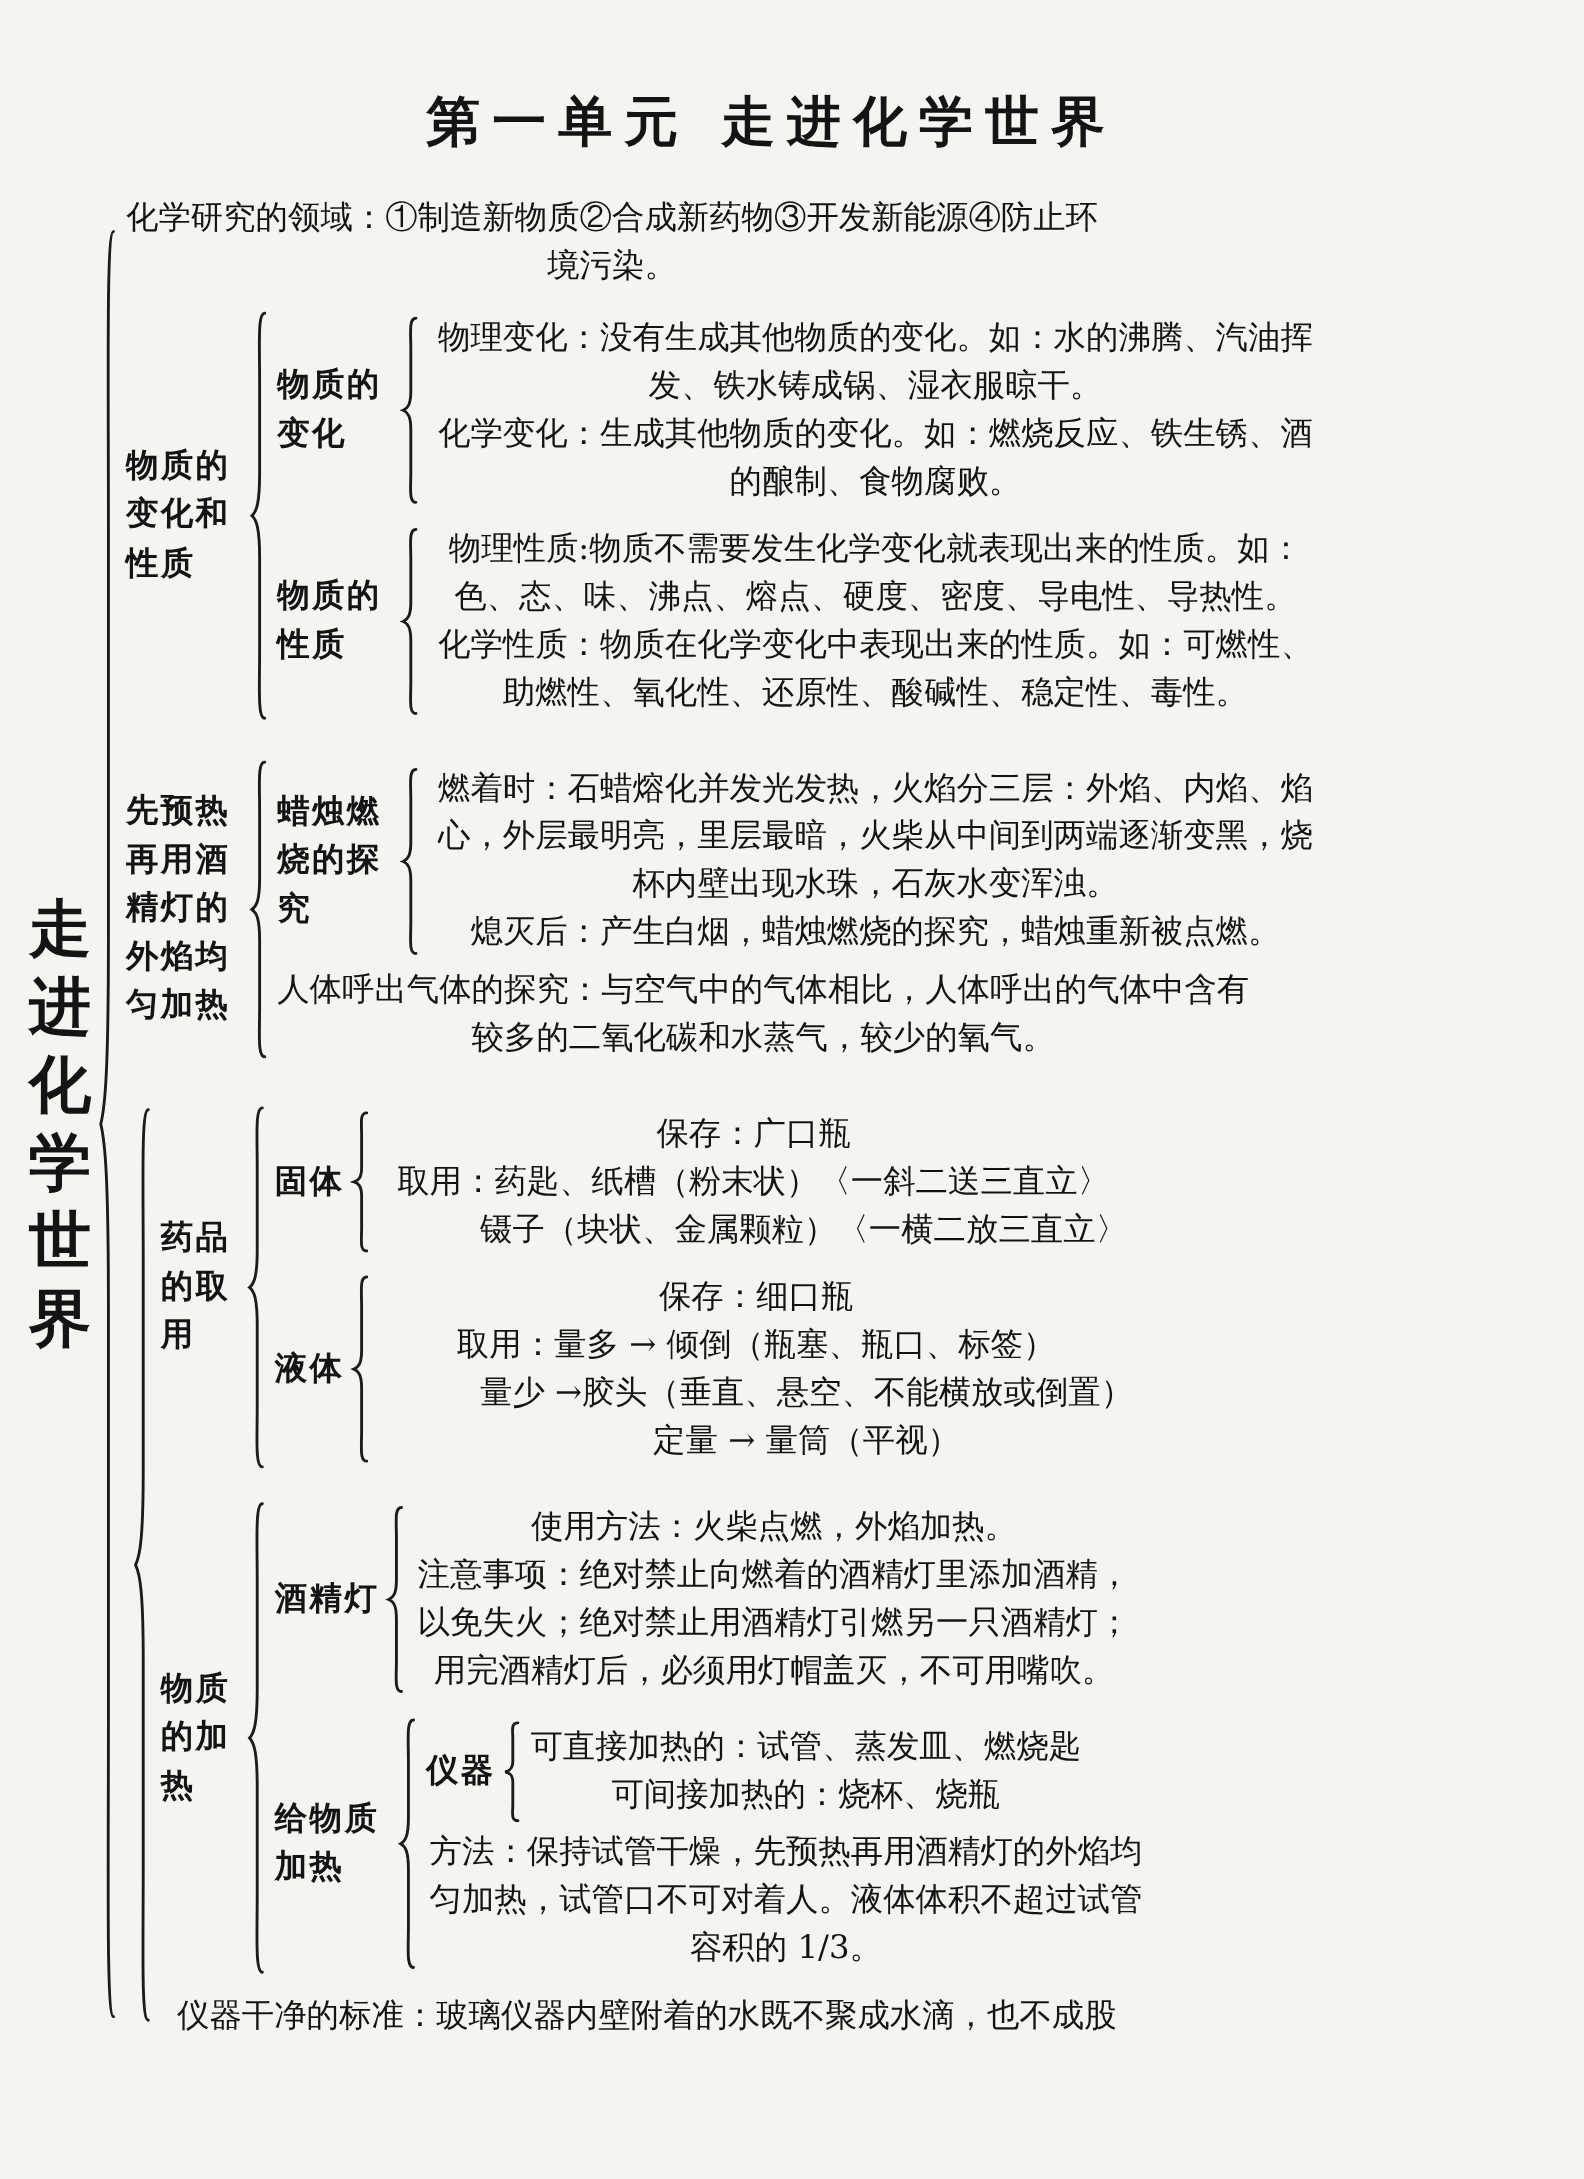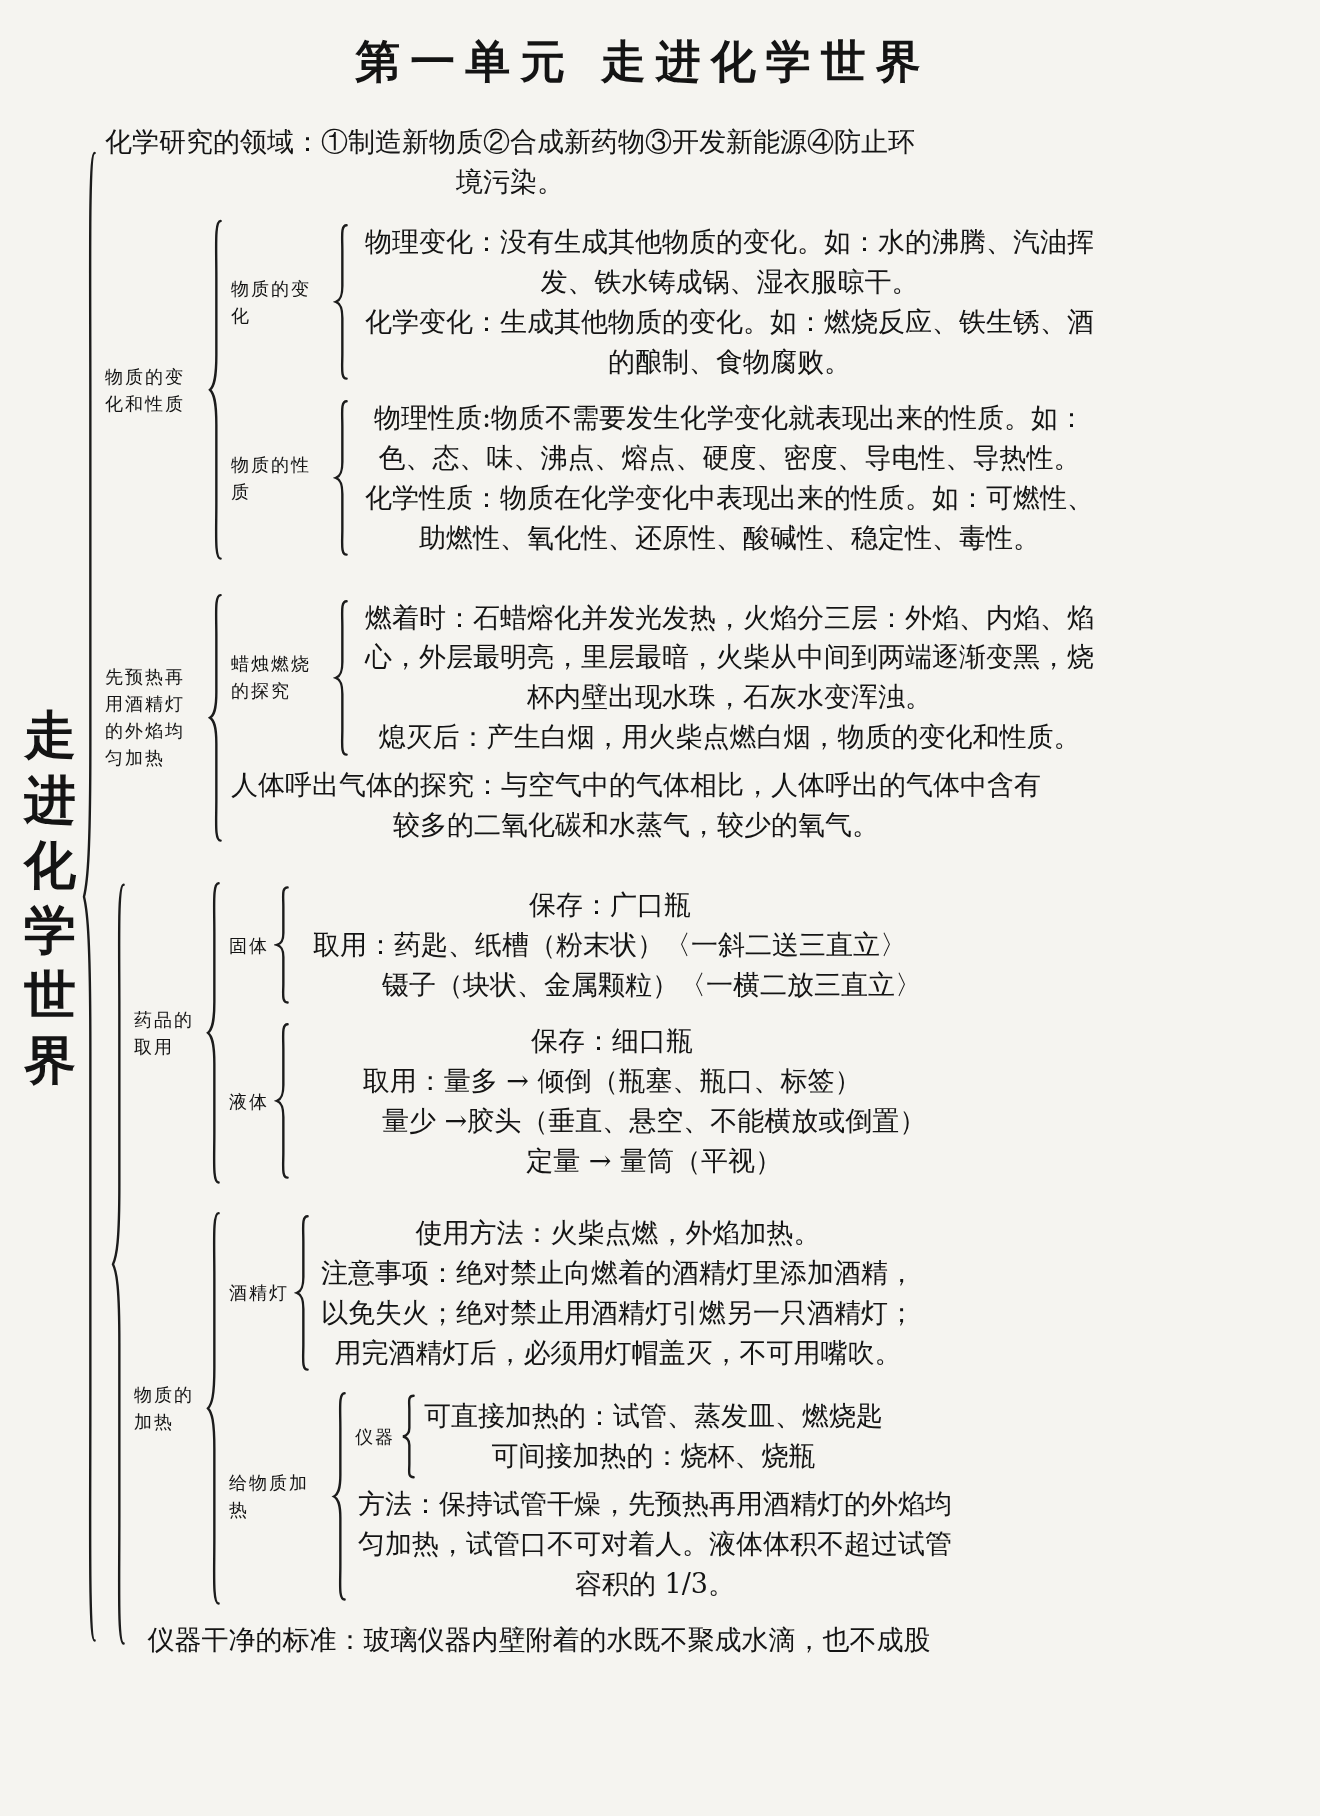--- a/index.html
+++ b/index.html
@@ -2,28 +2,28 @@
 <html><head>
 <meta charset="utf-8">
 <style>
   html,body { margin:0; padding:0; }
   body {
     width:1320px; height:1816px; overflow:hidden;
     background:#f5f4f0;
     color:#141414;
     font-family:"DejaVu Serif","Liberation Serif",serif;
   }
-  .page { padding:16px 18px 0 24px; }
+  .page { padding:16px 18px 0 24px;margin-top:40px; }
   .title {
     text-align:center; font-size:45px; font-weight:700;
     letter-spacing:10px; margin:16px 40px 30px 0;
   }
   .node { display:flex; align-items:center; }
   .label {
-    flex:none; font-size:18px; font-weight:400;
+    flex:none; font-size:27px; font-weight:700;
     line-height:1.5; letter-spacing:2px;
   }
   .w3 { width:97px; }
   .w2 { width:66px; }
   .nw { white-space:nowrap; }
   .rootlabel {
     flex:none; width:52px; font-size:52px; font-weight:700;
     line-height:1.25; text-align:center; word-break:break-all;
   }
   .brace { flex:none; width:17px; align-self:stretch; min-height:52px; margin:0 7px 0 5px; }
@@ -93,21 +93,21 @@
         </svg>
         <div class="kids">
 
           <div class="node">
             <div class="label w3">蜡烛燃烧的探究</div>
             <svg class="brace" viewBox="0 0 20 100" preserveAspectRatio="none">
               <path d="M16 2 C9 2 11 9 11 18 L11 40 C11 47 8 49 3.5 50 C8 51 11 53 11 60 L11 82 C11 91 9 98 16 98" fill="none" stroke="#1c1c1c" stroke-width="2.4" vector-effect="non-scaling-stroke" stroke-linecap="round"></path>
             </svg>
             <div class="kids">
               <p class="t mw-l">燃着时：石蜡熔化并发光发热，火焰分三层：外焰、内焰、焰心，外层最明亮，里层最暗，火柴从中间到两端逐渐变黑，烧杯内壁出现水珠，石灰水变浑浊。</p>
-              <p class="t mw-l">熄灭后：产生白烟，用火柴点燃白烟，物质的变化和性质。</p>
+              <p class="t mw-l">熄灭后：产生白烟，蜡烛燃烧的探究，蜡烛重新被点燃。</p>
             </div>
           </div>
 
           <p class="t mw-b">人体呼出气体的探究：与空气中的气体相比，人体呼出的气体中含有较多的二氧化碳和水蒸气，较少的氧气。</p>
 
         </div>
       </div>
 
       <div class="node">
         <svg class="brace" viewBox="0 0 20 100" preserveAspectRatio="none">

